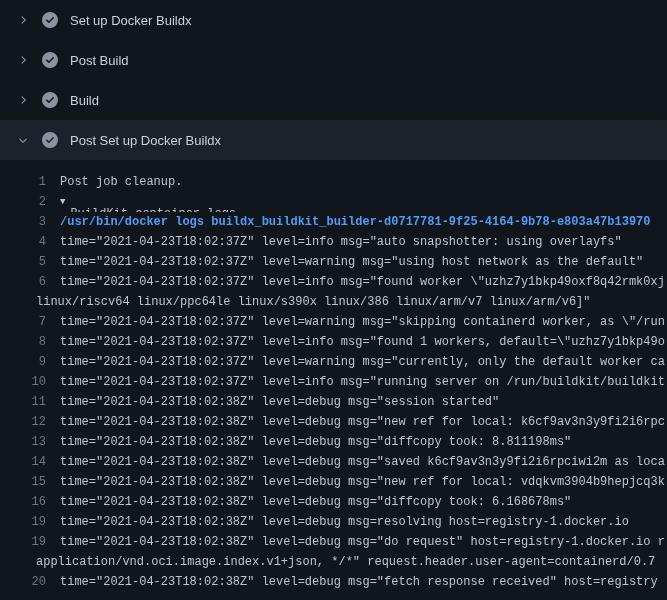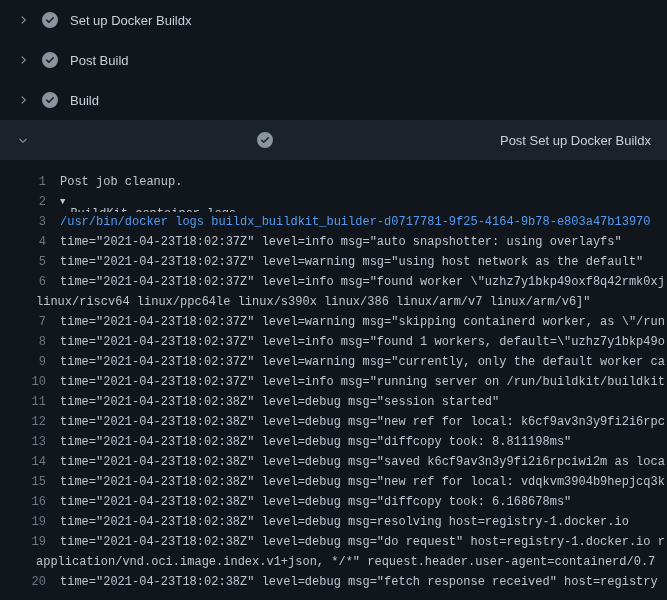--- a/index.html
+++ b/index.html
@@ -15,36 +15,36 @@
   html,body{margin:0;padding:0;}
   body{
     width:667px;height:600px;overflow:hidden;
     background:var(--bg);
     font-family:"Liberation Sans", sans-serif;
   }
   .step-row{
     height:40px;display:flex;align-items:center;
     padding:16px 16px;cursor:pointer;
   }
-  .step-row.expanded{background:var(--header-active-bg);justify-content:space-between;}
+  .step-row.expanded{background:var(--header-active-bg);}
   .chev{width:14px;height:16px;display:flex;align-items:center;justify-content:center;flex:none;}
   .chev svg{width:12px;height:12px;fill:var(--icon);}
   .expanded .chev svg{transform:rotate(90deg);}
   .check{margin-left:12px;display:flex;align-items:center;flex:none;}
   .check svg{width:16px;height:16px;fill:var(--icon);}
   .step-label{margin-left:12px;font-size:13px;color:var(--section-text);}
   .log-area{
     padding-top:12px;
     font-family:"Liberation Mono","DejaVu Sans Mono",monospace;
     font-size:12px;color:var(--log-text);
   }
   .log-row{display:flex;height:20px;line-height:20px;white-space:pre;overflow:hidden;}
   .ln{flex:none;width:46px;text-align:right;color:var(--line-number);cursor:pointer;}
   .lt{flex:none;margin-left:14px;}
-  .command .lt{color:var(--command);font-weight:normal;}
+  .command .lt{color:var(--command);font-weight:bold;}
   .gmark{flex:none;margin-left:14px;margin-right:5px;font-size:9px;color:var(--log-text);}
   .group .lt{margin-left:0;margin-top:12px;}
   .group{cursor:pointer;}
   .cont .ln{visibility:hidden;width:22px;}
 </style>
 </head>
 <body>
 
 <div class="page">
   <div class="sections">

